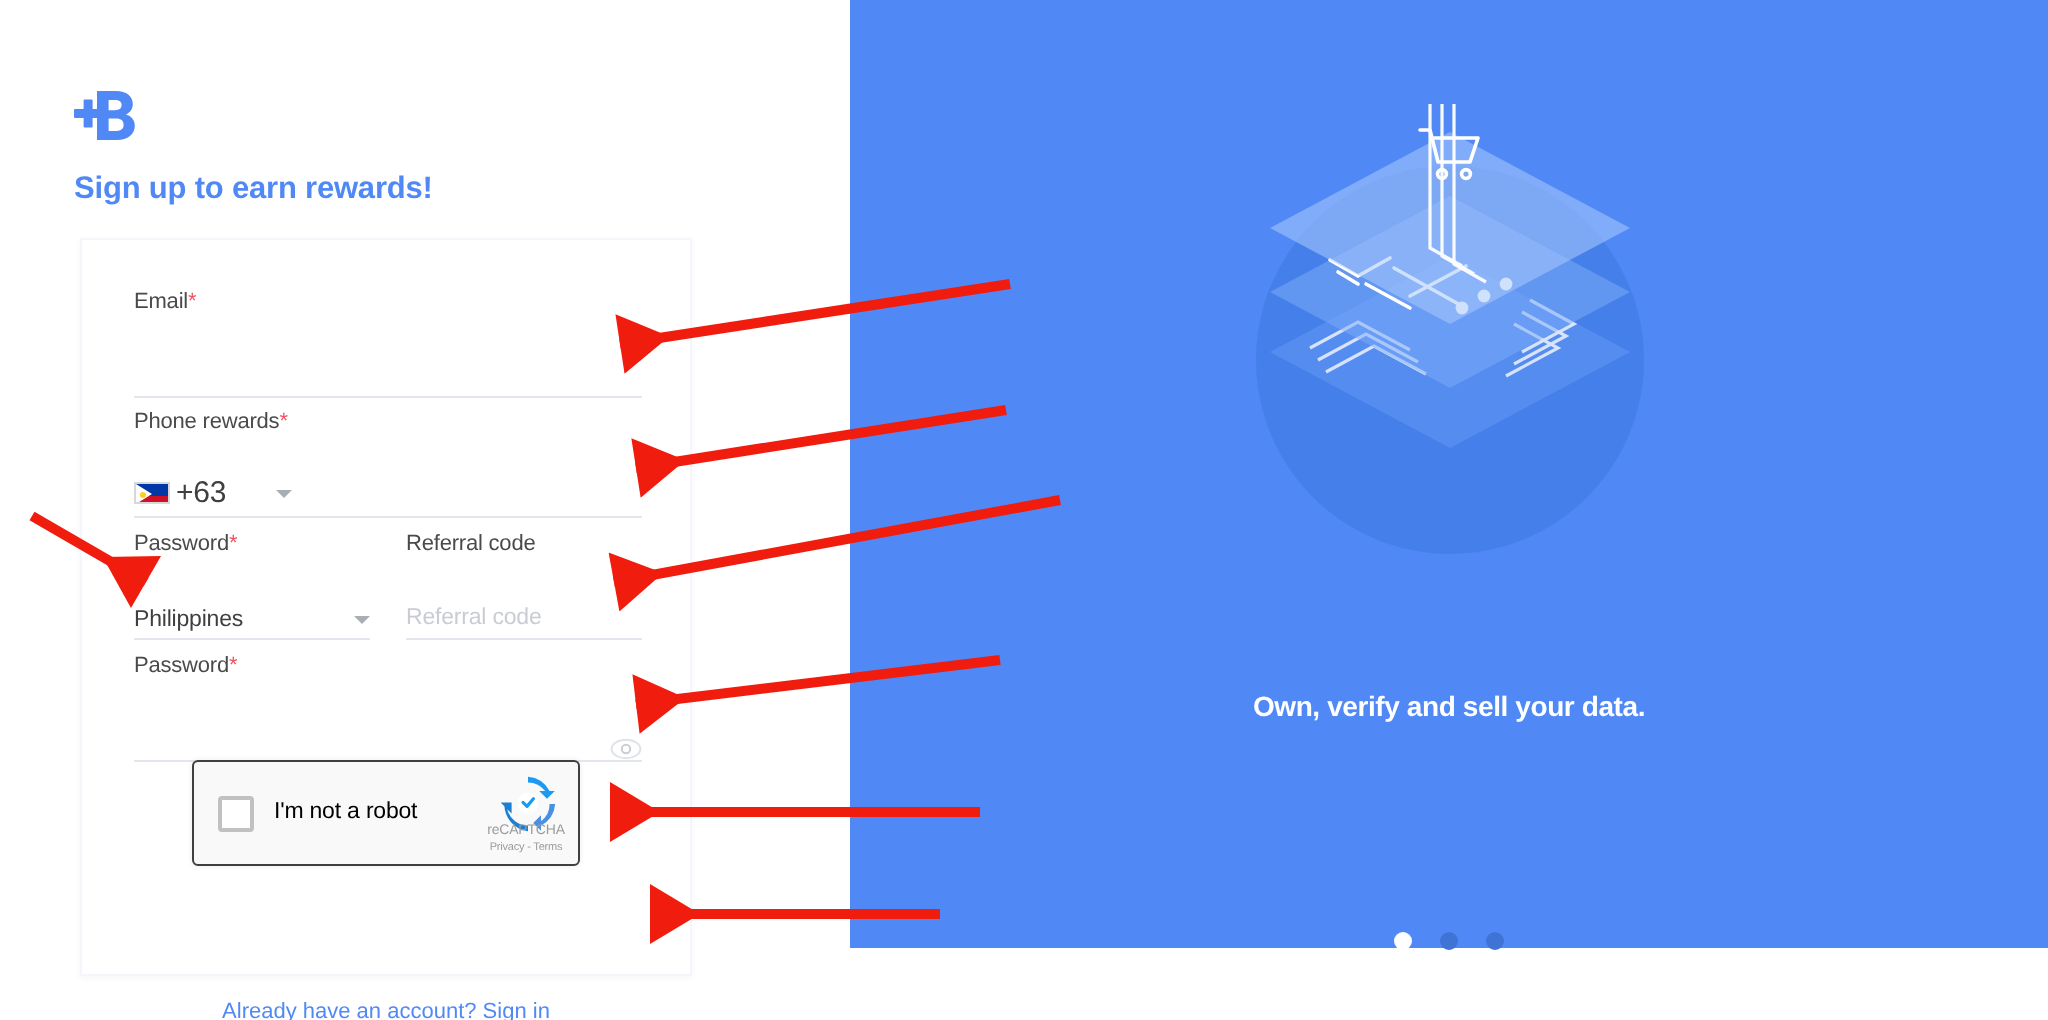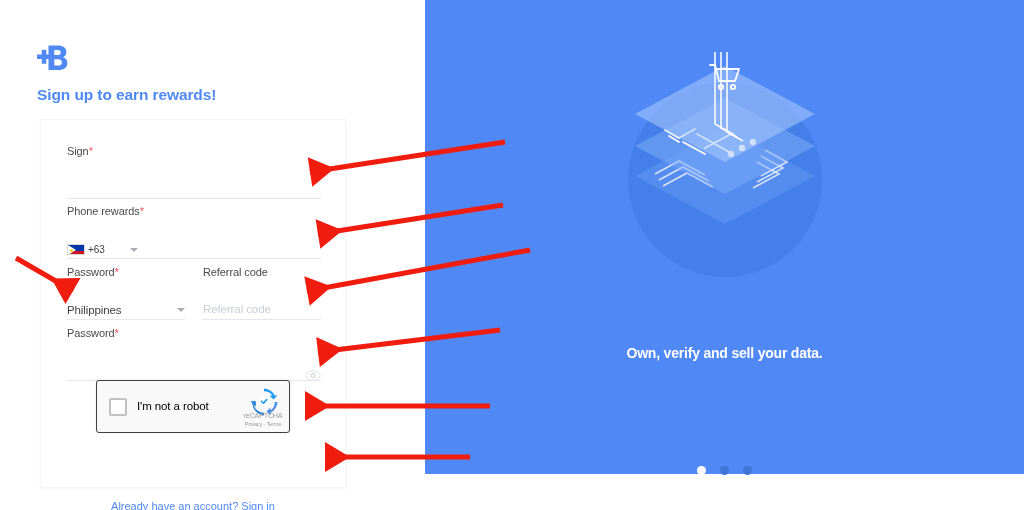--- a/index.html
+++ b/index.html
@@ -82,21 +82,21 @@
     width: 0; height: 0;
     border-top: 5.5px solid transparent;
     border-bottom: 5.5px solid transparent;
     border-left: 8px solid #ffffff;
   }
   .flag-ph .sun {
     position: absolute; left: 2px; top: 4px;
     width: 3px; height: 3px; border-radius: 50%;
     background: #fcd116;
   }
-  .dial-code { font-size: 10px; color: #3f3f3f; letter-spacing: -0.1px; text-align: center; }
+  .dial-code { font-size: 15px; color: #3f3f3f; letter-spacing: -0.1px; text-align: center; }
   .caret {
     width: 0; height: 0; margin-left: 22px;
     border-left: 4px solid transparent;
     border-right: 4px solid transparent;
     border-top: 4px solid #a9adb6;
   }
 
   
   #field-country { left: 26px; top: 142px; width: 118px; height: 58px; }
   #field-country .underline { width: 118px; }
@@ -227,21 +227,21 @@
                    M17.3 16.3 v6.2 h3.9 c2.3 0 3.6 -1.1 3.6 -3.1 c0 -2.0 -1.3 -3.1 -3.6 -3.1 z"></path>
         </g>
       </svg>
     </div>
 
     <div class="headline">Sign up to earn rewards!</div>
 
     <div class="form-card">
 
       <div class="field" id="field-email">
-        <span class="field-label">Sign</span><span class="req">*</span>
+        <span class="field-label">Email</span><span class="req">*</span>
         <span class="field-value"></span>
         <div class="underline"></div>
       </div>
 
       <div class="field" id="field-phone">
         <span class="field-label">Phone rewards</span><span class="req">*</span>
         <div class="phone-row">
           <span class="flag-ph">
             <span class="blue"></span>
               <span class="red"></span>

